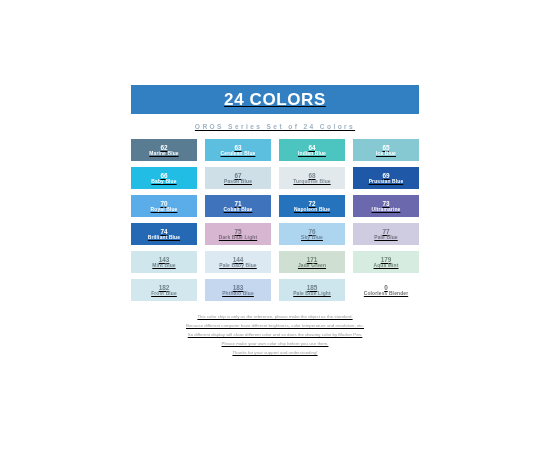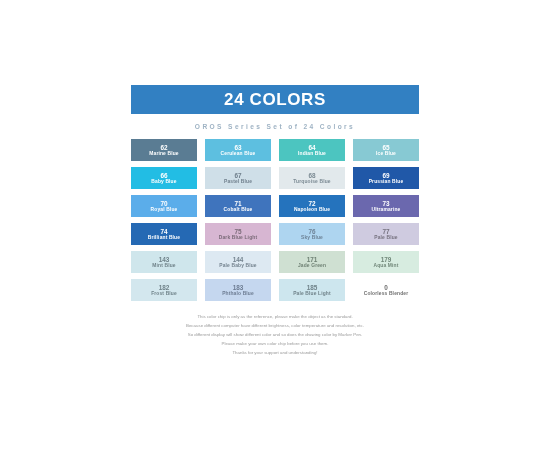--- a/index.html
+++ b/index.html
@@ -17,20 +17,21 @@
     position: relative;
     width: 550px;
     height: 450px;
     background: #ffffff;
   }
   .sheet {
     position: absolute;
     left: 131px;
     top: 85px;
     width: 288px;
+    text-decoration: underline;
   }
   
   .title-bar {
     height: 29px;
     background: #3280c2;
     display: flex;
     align-items: center;
     justify-content: center;
   }
   .title-bar .title {

